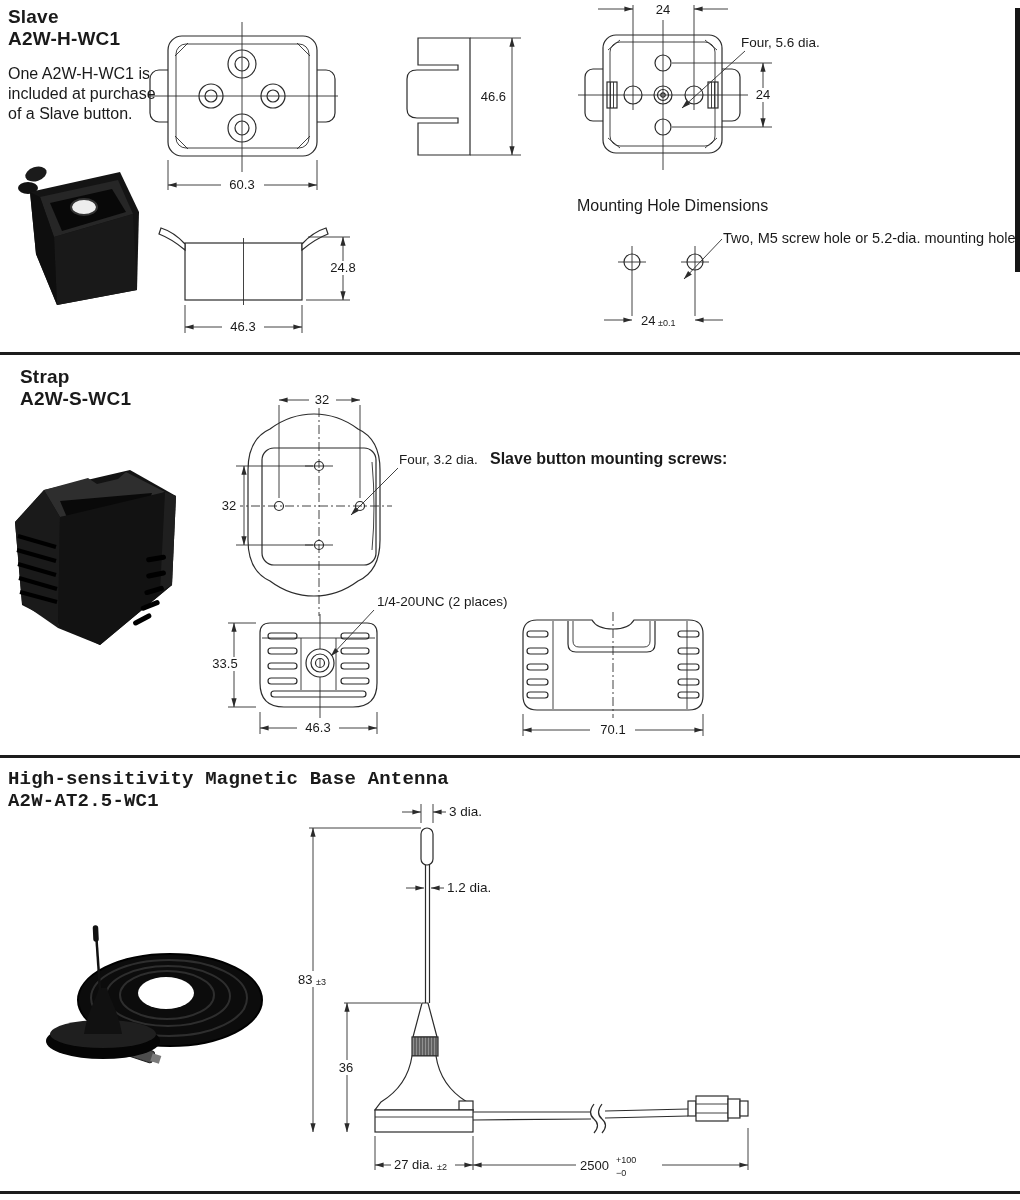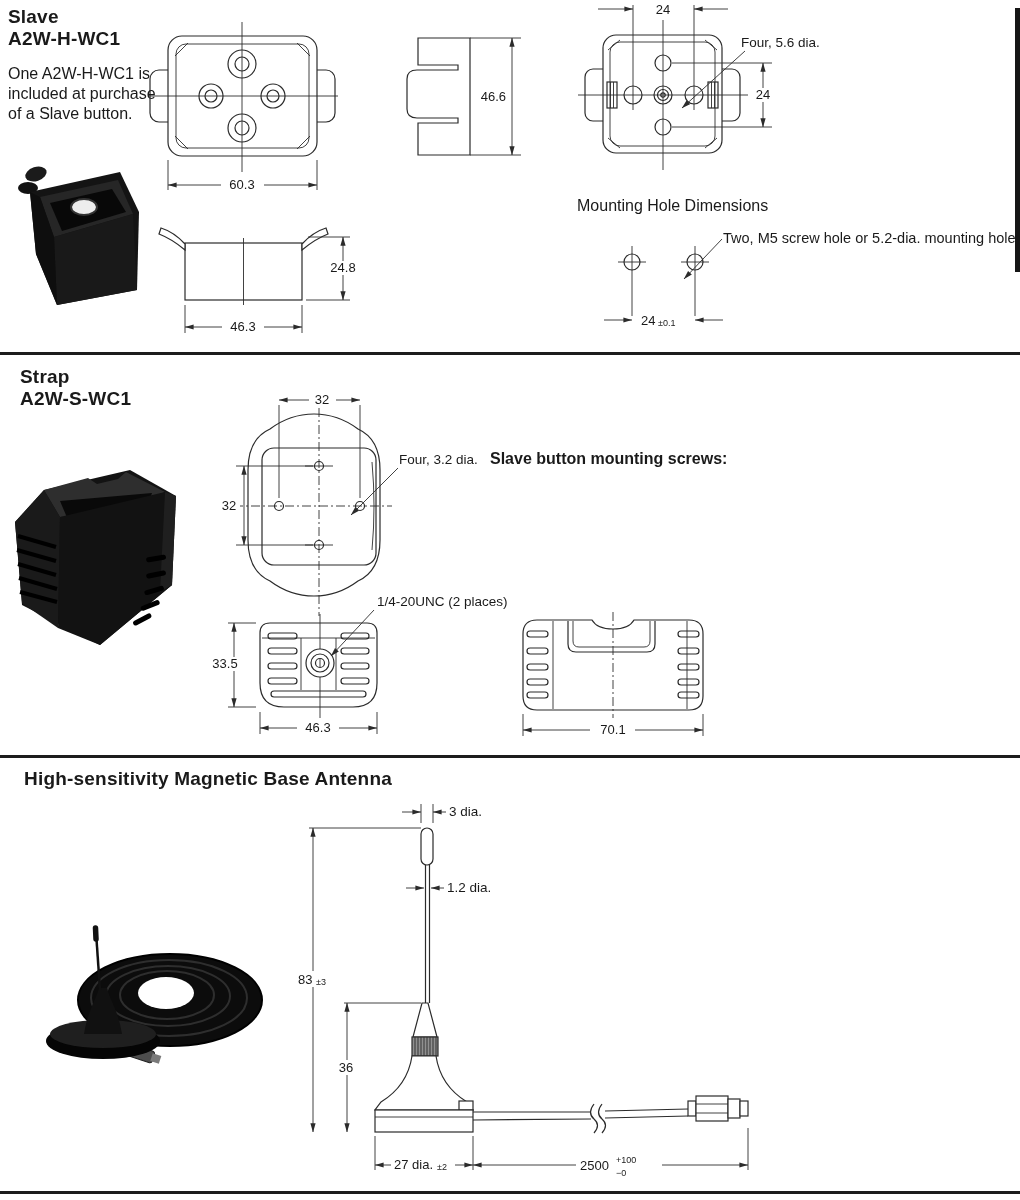--- a/index.html
+++ b/index.html
@@ -347,20 +347,21 @@
   <div class="abs sec-title" style="left:8px;top:366px;margin-left:12px;">
     <div>Strap</div>
     <div>A2W-S-WC1</div>
   </div>
   <div class="abs body-text" style="left:490px;top:448px;line-height:21px;font-weight:bold;">
     <div>Slave button mounting screws:</div>
   </div>
 
   <div class="sep" style="top:755px;height:2.5px;"></div>
 
-  <div class="abs sec-title" style="left:24px;top:768px;">
+  <div class="abs sec-title" style="left:8px;top:768px;font-family:Liberation Mono, monospace;">
     <div>High-sensitivity Magnetic Base Antenna</div>
+    <div>A2W-AT2.5-WC1</div>
   </div>
 
   <div class="sep" style="top:1191px;height:3px;"></div>
   <div class="edge" style="left:1015px;top:8px;width:5px;height:264px;"></div>
 
 </div>
 
 </body></html>

